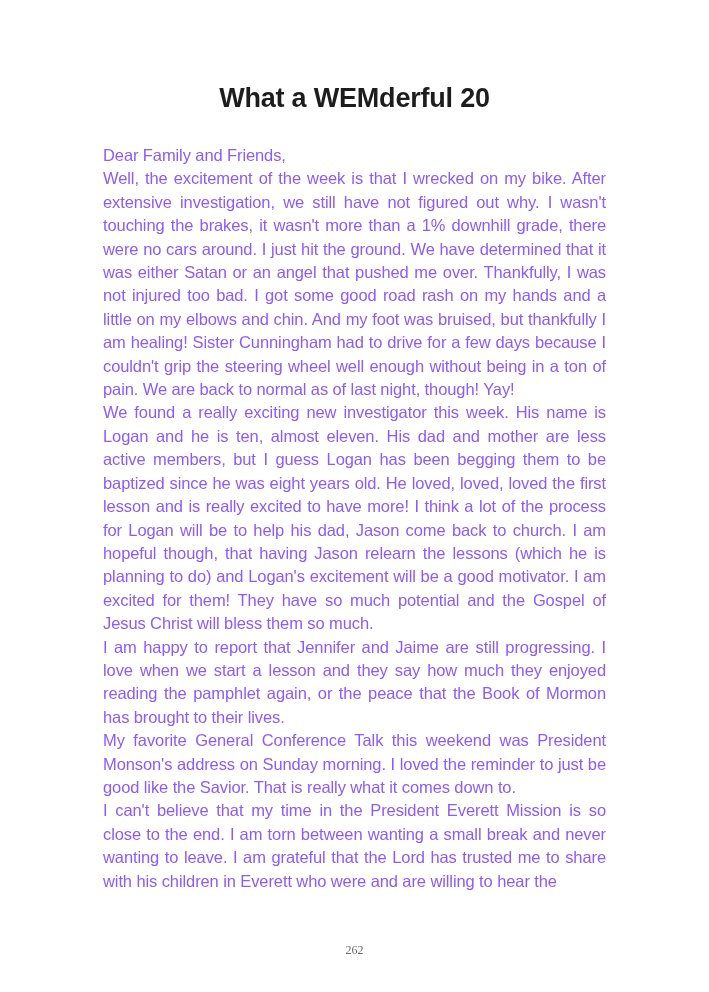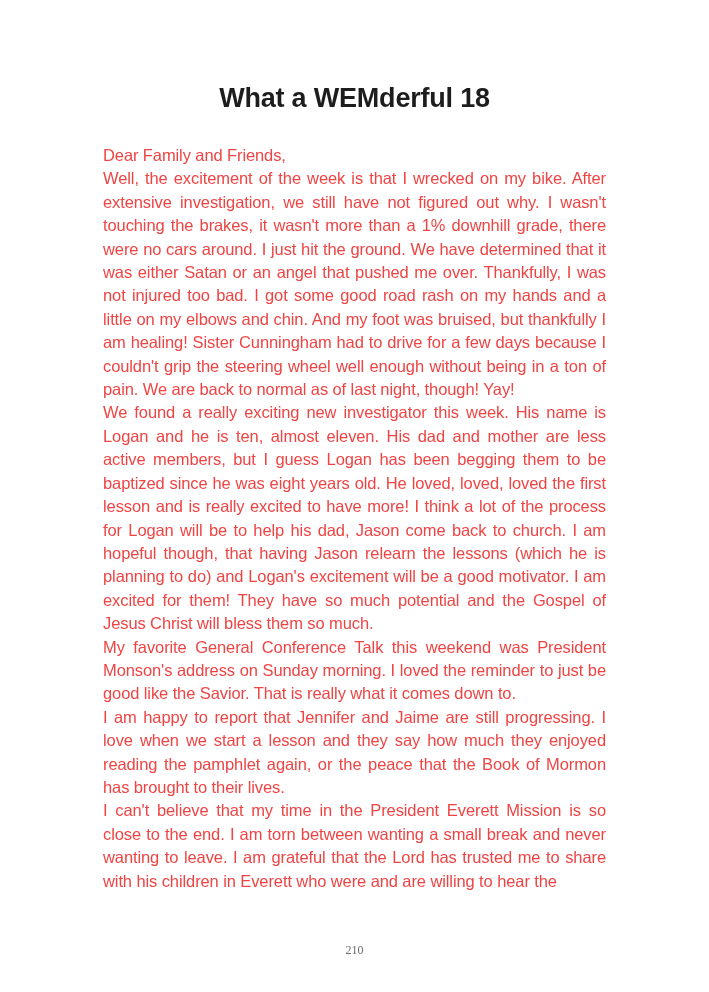--- a/index.html
+++ b/index.html
@@ -22,21 +22,21 @@
     text-align: center;
     font-size: 27px;
     line-height: 37px;
     font-weight: 700;
     color: #1d1d1d;
     letter-spacing: -0.2px;
   }
   .letter-body {
     width: 503px;
     margin: 27px auto 0 auto;
-    color: #ef4444;
+    color: #8b5cf6;
     font-size: 16.5px;
     line-height: 23.4px;
     text-align: justify;
     text-justify: inter-word;
     letter-spacing: -0.1px;
   }
   .letter-body p {
     margin: 0;
     padding: 0;
   }
@@ -50,27 +50,27 @@
     font-size: 12px;
     color: #6b6b6b;
   }
 </style>
 </head>
 <body>
 
 <div class="page">
 
   <h1 class="page-title">
-    <span>What a WEMderful 18</span><br>
+    <span>What a WEMderful 20</span><br>
   </h1>
 
   <div class="letter-body">
     <p>Dear Family and Friends,</p>
     <p>Well, the excitement of the week is that I wrecked on my bike. After extensive investigation, we still have not figured out why. I wasn't touching the brakes, it wasn't more than a 1% downhill grade, there were no cars around. I just hit the ground. We have determined that it was either Satan or an angel that pushed me over. Thankfully, I was not injured too bad. I got some good road rash on my hands and a little on my elbows and chin. And my foot was bruised, but thankfully I am healing! Sister Cunningham had to drive for a few days because I couldn't grip the steering wheel well enough without being in a ton of pain. We are back to normal as of last night, though! Yay!</p>
     <p>We found a really exciting new investigator this week. His name is Logan and he is ten, almost eleven. His dad and mother are less active members, but I guess Logan has been begging them to be baptized since he was eight years old. He loved, loved, loved the first lesson and is really excited to have more! I think a lot of the process for Logan will be to help his dad, Jason come back to church. I am hopeful though, that having Jason relearn the lessons (which he is planning to do) and Logan's excitement will be a good motivator. I am excited for them! They have so much potential and the Gospel of Jesus Christ will bless them so much.</p>
+    <p>I am happy to report that Jennifer and Jaime are still progressing. I love when we start a lesson and they say how much they enjoyed reading the pamphlet again, or the peace that the Book of Mormon has brought to their lives.</p>
     <p>My favorite General Conference Talk this weekend was President Monson's address on Sunday morning. I loved the reminder to just be good like the Savior. That is really what it comes down to.</p>
-    <p>I am happy to report that Jennifer and Jaime are still progressing. I love when we start a lesson and they say how much they enjoyed reading the pamphlet again, or the peace that the Book of Mormon has brought to their lives.</p>
     <p>I can't believe that my time in the President Everett Mission is so close to the end. I am torn between wanting a small break and never wanting to leave. I am grateful that the Lord has trusted me to share with his children in Everett who were and are willing to hear the</p>
   </div>
 
-  <div class="page-number">210</div>
+  <div class="page-number">262</div>
 
 </div>
 
 </body></html>

